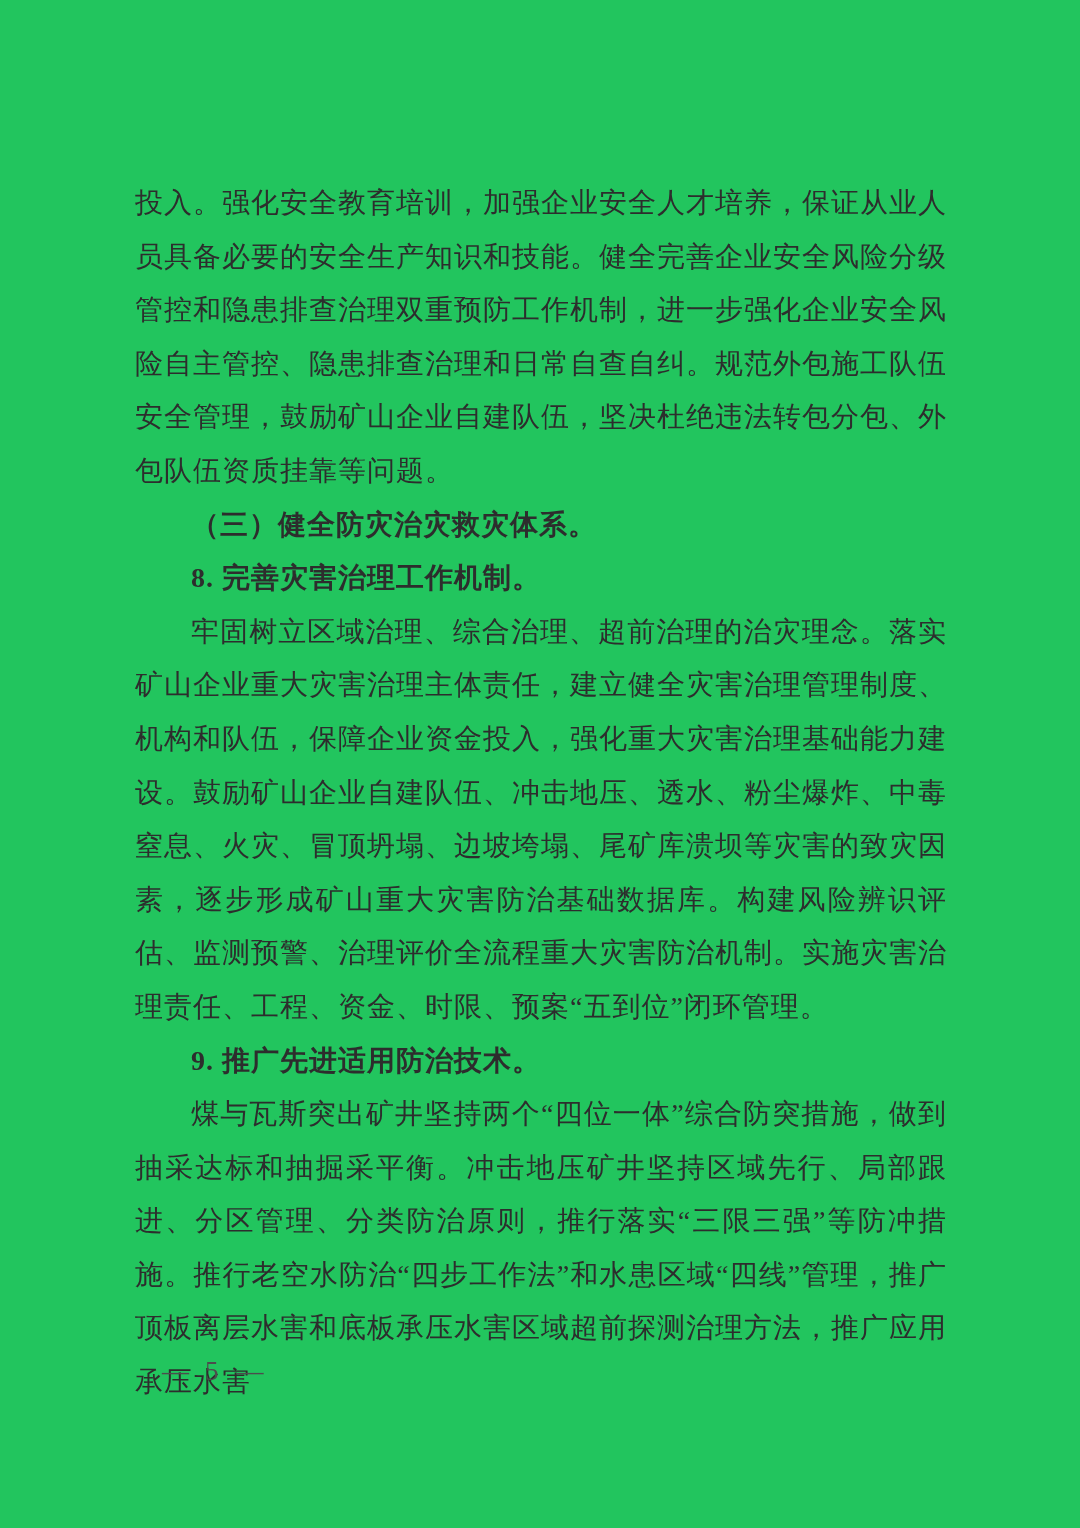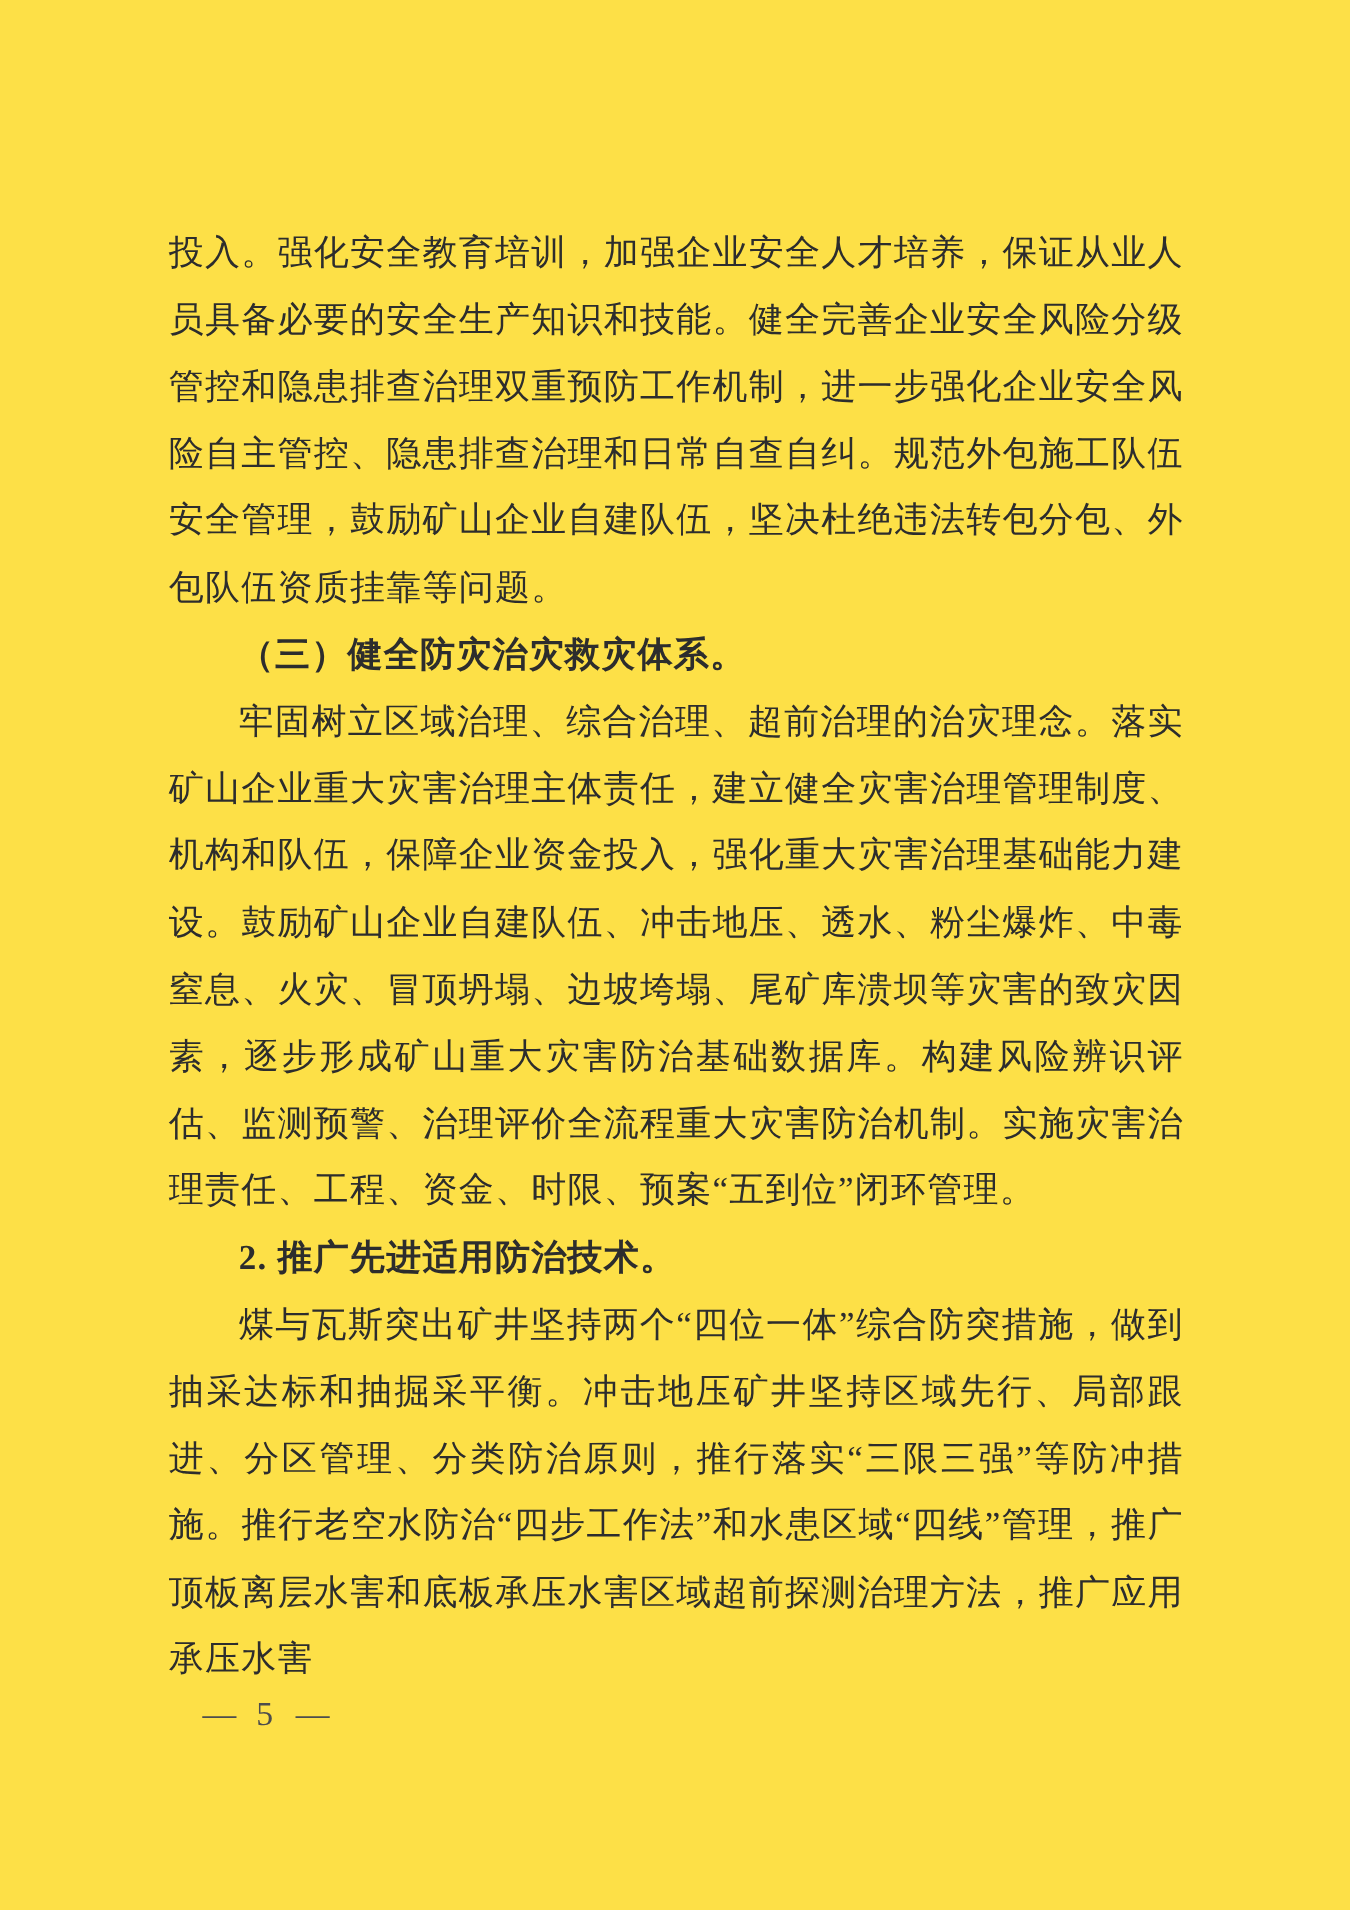--- a/index.html
+++ b/index.html
@@ -4,21 +4,21 @@
 <style>
   html, body {
     margin: 0;
     padding: 0;
     background: #ffffff;
   }
   .page {
     position: relative;
     width: 1080px;
     height: 1528px;
-    background: #fde047;
+    background: #22c55e;
     font-family: "Liberation Serif", "DejaVu Serif", serif;
     color: #2d2d2d;
     overflow: hidden;
   }
   .content {
     position: absolute;
     left: 135px;
     top: 176px;
     width: 812px;
     font-size: 28px;
@@ -64,24 +64,25 @@
 </head>
 <body>
 
 <div class="page">
 
   <div class="content">
     <p class="para">投入。强化安全教育培训，加强企业安全人才培养，保证从业人员具备必要的安全生产知识和技能。健全完善企业安全风险分级管控和隐患排查治理双重预防工作机制，进一步强化企业安全风险自主管控、隐患排查治理和日常自查自纠。规范外包施工队伍安全管理，鼓励矿山企业自建队伍，坚决杜绝违法转包分包、外包队伍资质挂靠等问题。</p>
 
     <p class="section-heading">（三）健全防灾治灾救灾体系。</p>
 
+    <p class="item-heading">8. 完善灾害治理工作机制。</p>
 
     <p class="para para-indent">牢固树立区域治理、综合治理、超前治理的治灾理念。落实矿山企业重大灾害治理主体责任，建立健全灾害治理管理制度、机构和队伍，保障企业资金投入，强化重大灾害治理基础能力建设。鼓励矿山企业自建队伍、冲击地压、透水、粉尘爆炸、中毒窒息、火灾、冒顶坍塌、边坡垮塌、尾矿库溃坝等灾害的致灾因素，逐步形成矿山重大灾害防治基础数据库。构建风险辨识评估、监测预警、治理评价全流程重大灾害防治机制。实施灾害治理责任、工程、资金、时限、预案“五到位”闭环管理。</p>
 
-    <p class="item-heading">2. 推广先进适用防治技术。</p>
+    <p class="item-heading">9. 推广先进适用防治技术。</p>
 
     <p class="para para-indent">煤与瓦斯突出矿井坚持两个“四位一体”综合防突措施，做到抽采达标和抽掘采平衡。冲击地压矿井坚持区域先行、局部跟进、分区管理、分类防治原则，推行落实“三限三强”等防冲措施。推行老空水防治“四步工作法”和水患区域“四线”管理，推广顶板离层水害和底板承压水害区域超前探测治理方法，推广应用承压水害</p>
   </div>
 
   <div class="footer">
     <span class="dash">—</span>
     <span class="num">5</span>
     <span class="dash">—</span>
   </div>
 

